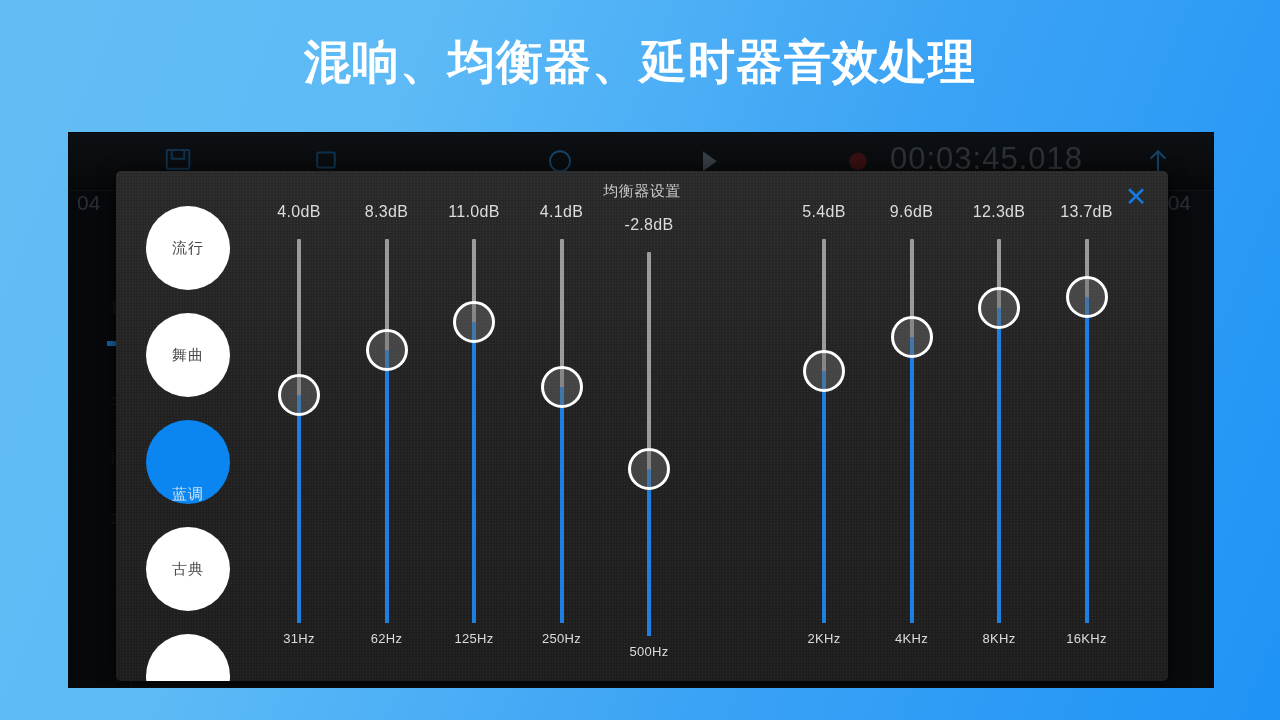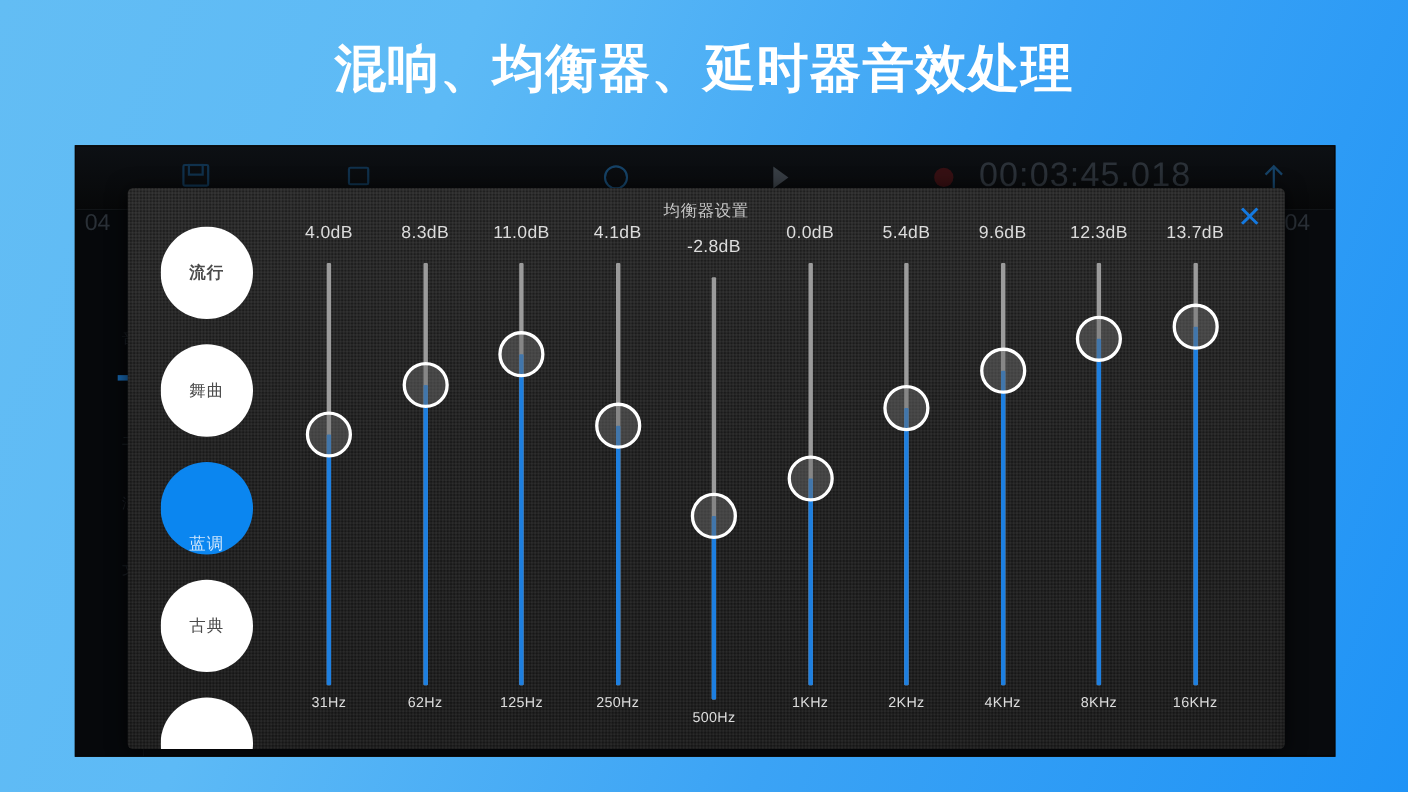--- a/index.html
+++ b/index.html
@@ -315,21 +315,21 @@
       <div id="app-ruler-right">04</div>
     </div>
 
     <div id="eq-dialog">
 
       <div id="eq-title">均衡器设置</div>
 
       <div id="eq-close">✕</div>
 
       <div id="preset-list">
-          <div class="preset" style="top: 0px; font-weight: bold;">
+          <div class="preset" style="top: 0px;">
             <span>流行</span>
           </div>
           <div class="preset" style="top: 107px;">
             <span>舞曲</span>
           </div>
           <div class="preset selected" style="top: 214px;">
             <span>蓝调</span>
           </div>
           <div class="preset" style="top: 321px;">
             <span>古典</span>
@@ -373,28 +373,20 @@
             <div class="band-hz">250Hz</div>
           </div>
           <div class="band" style="left: 350px; margin-top: 13px;">
             <div class="band-db">-2.8dB</div>
             <div class="track">
               <div class="track-fill" style="height: 167.04px;"></div>
               <div class="thumb" style="top: 195.96px;"></div>
             </div>
             <div class="band-hz">500Hz</div>
           </div>
-          <div class="band" style="left: 437.5px;">
-            <div class="band-db">0.0dB</div>
-            <div class="track">
-              <div class="track-fill" style="height: 188.16px;"></div>
-              <div class="thumb" style="top: 174.84px;"></div>
-            </div>
-            <div class="band-hz">1KHz</div>
-          </div>
           <div class="band" style="left: 525px;">
             <div class="band-db">5.4dB</div>
             <div class="track">
               <div class="track-fill" style="height: 251.52px;"></div>
               <div class="thumb" style="top: 111.48px;"></div>
             </div>
             <div class="band-hz">2KHz</div>
           </div>
           <div class="band" style="left: 612.5px;">
             <div class="band-db">9.6dB</div>

